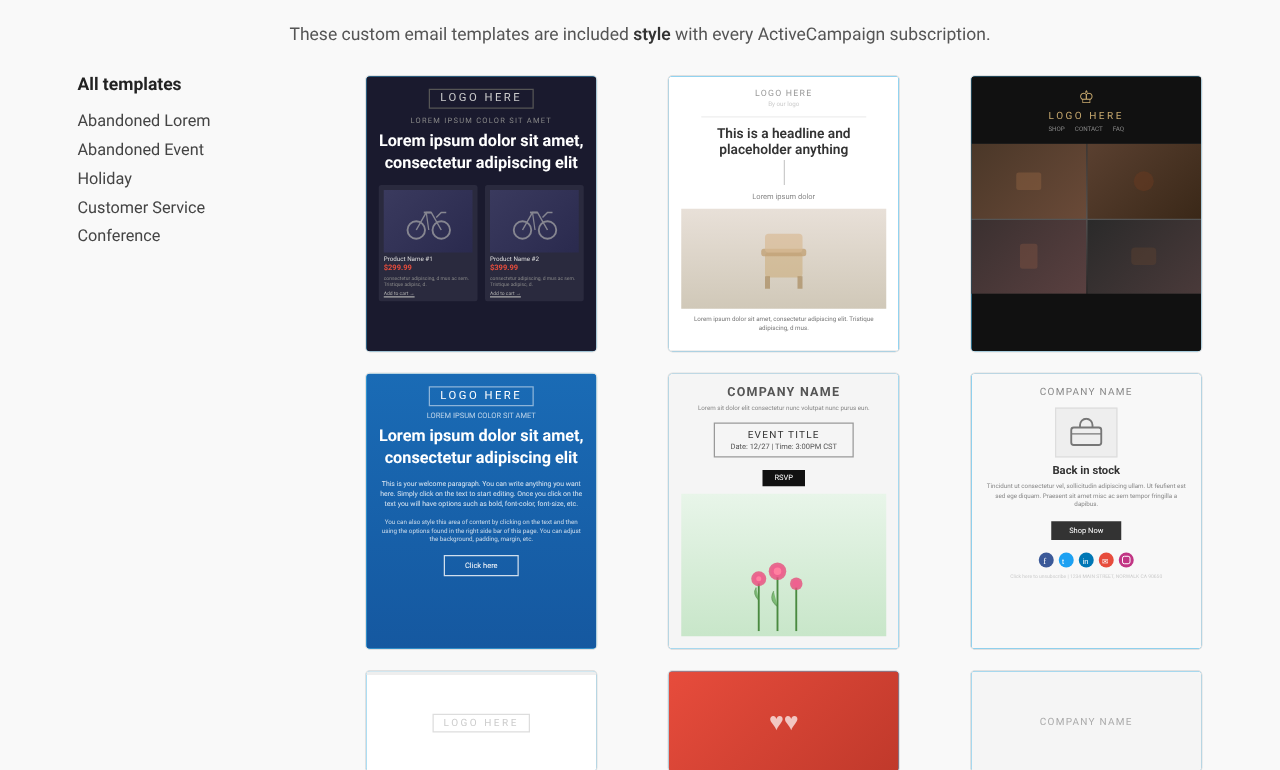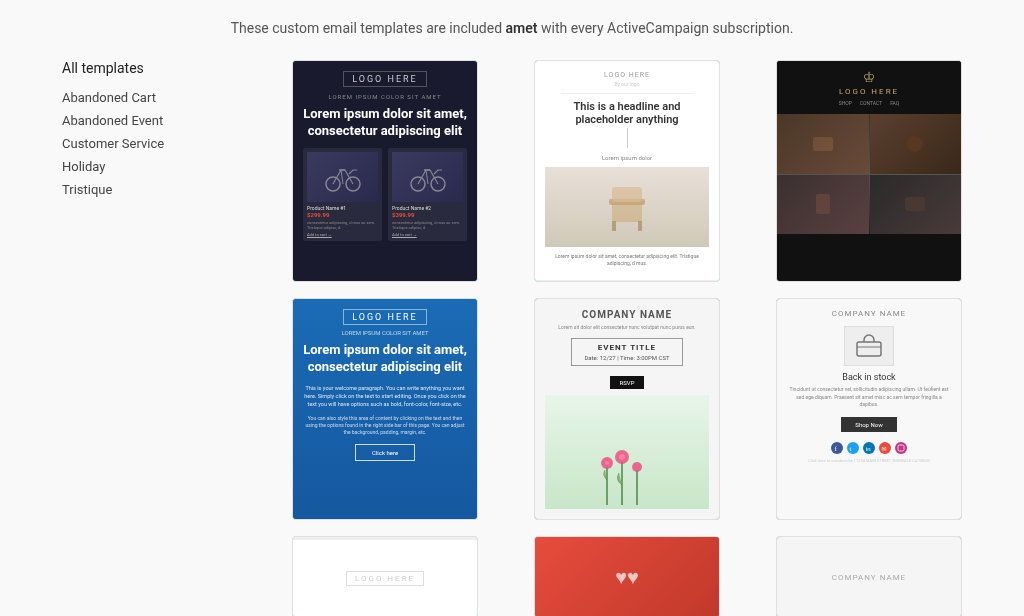--- a/index.html
+++ b/index.html
@@ -29,21 +29,21 @@
       width: 100%;
       max-width: 940px;
       padding: 0 20px;
       gap: 30px;
     }
     .sidebar {
       width: 160px;
       flex-shrink: 0;
     }
     .sidebar-title {
-      font-weight: 400;
+      font-weight: 700;
       font-size: 14px;
       color: #222;
       margin-bottom: 10px;
     }
     .sidebar-item {
       display: block;
       font-size: 13px;
       color: #444;
       padding: 4px 0;
       cursor: pointer;
@@ -296,21 +296,21 @@
       letter-spacing: 1px;
       margin-bottom: 4px;
     }
     .tpl-5 .tagline { color: #888; font-size: 5px; margin-bottom: 8px; }
     .tpl-5 .event-box {
       border: 1px solid #999;
       padding: 4px 12px;
       margin-bottom: 4px;
       text-align: center;
     }
-    .tpl-5 .event-title { color: #333; font-size: 8px; font-weight: 700; letter-spacing: 1px; text-align: center; }
+    .tpl-5 .event-title { color: #333; font-size: 8px; font-weight: 400; letter-spacing: 1px; text-align: center; }
     .tpl-5 .event-date { color: #555; font-size: 6px; margin-top: 2px; }
     .tpl-5 .rsvp-btn {
       background: #111;
       color: #fff;
       font-size: 6px;
       padding: 3px 10px;
       margin: 6px 0;
       cursor: pointer;
     }
     .tpl-5 .flowers-img {
@@ -338,21 +338,21 @@
     .tpl-6 .product-icon {
       width: 50px;
       height: 40px;
       background: #eee;
       display: flex;
       align-items: center;
       justify-content: center;
       margin-bottom: 6px;
       border: 1px solid #ddd;
     }
-    .tpl-6 .back-text { color: #333; font-size: 9px; font-weight: 400; margin-bottom: 4px; }
+    .tpl-6 .back-text { color: #333; font-size: 9px; font-weight: 700; margin-bottom: 4px; }
     .tpl-6 .lorem-text {
       color: #888;
       font-size: 5px;
       text-align: center;
       line-height: 1.5;
       margin-bottom: 8px;
     }
     .tpl-6 .shop-btn {
       background: #333;
       color: #fff;
@@ -397,32 +397,32 @@
       width: 60px;
       height: 60px;
       opacity: 0.6;
     }
   </style>
 </head>
 <body>
 
 <div class="page-wrapper">
   <p class="header-text">
-    These custom email templates are included <strong>amet</strong> with every ActiveCampaign subscription.
+    These custom email templates are included <strong>style</strong> with every ActiveCampaign subscription.
   </p>
 
   <div class="main-content">
 
     <div class="sidebar">
       <div class="sidebar-title">All templates</div>
-      <a class="sidebar-item">Abandoned Cart</a>
+      <a class="sidebar-item">Abandoned Lorem</a>
       <a class="sidebar-item">Abandoned Event</a>
+      <a class="sidebar-item">Holiday</a>
       <a class="sidebar-item">Customer Service</a>
-      <a class="sidebar-item">Holiday</a>
-      <a class="sidebar-item">Tristique</a>
+      <a class="sidebar-item">Conference</a>
     </div>
 
     <div class="templates-grid">
 
       <div class="template-card">
         <div class="template-preview">
           <div class="tpl-1">
             <div class="logo-area">LOGO HERE</div>
             <div class="sub-text">LOREM IPSUM COLOR SIT AMET</div>
             <div class="headline">Lorem ipsum dolor sit amet, consectetur adipiscing elit</div>

